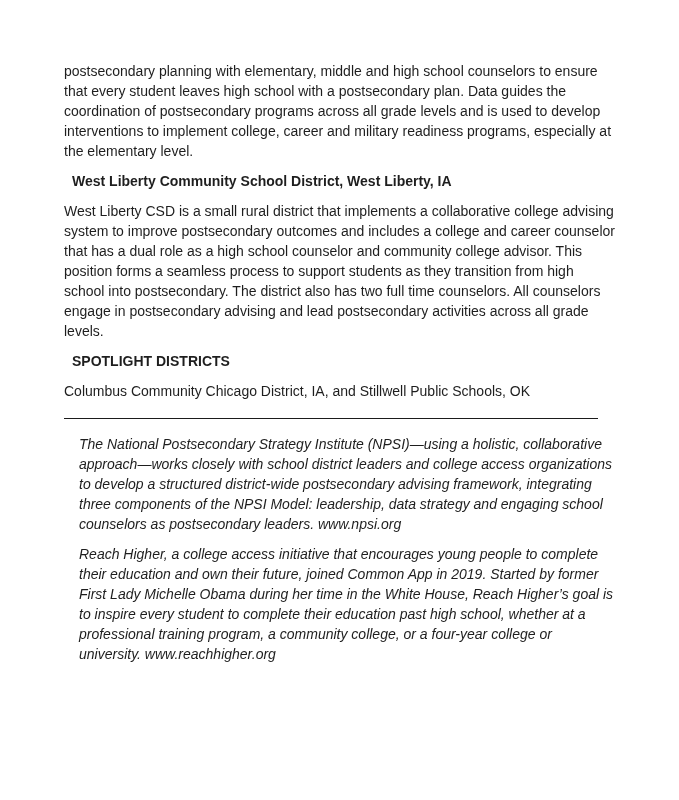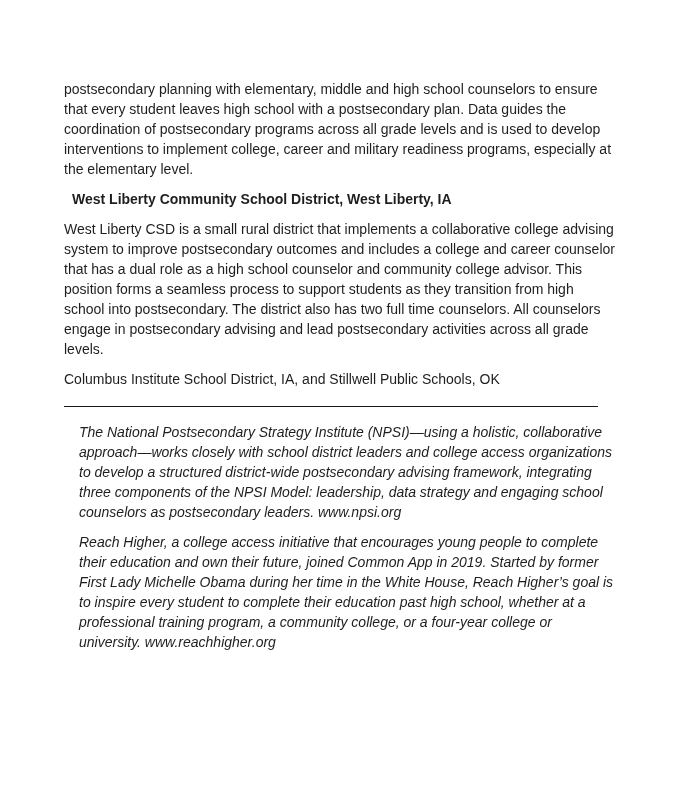--- a/index.html
+++ b/index.html
@@ -10,21 +10,21 @@
   * { box-sizing: border-box; }
   html, body {
     margin: 0;
     padding: 0;
     background: var(--bg);
   }
   .page {
     width: 679px;
     height: 800px;
     background: var(--bg);
-    padding: 79px 64px 0 64px;
+    padding: 61px 64px 0 64px;
     font-family: "Liberation Sans", "DejaVu Sans", sans-serif;
     font-size: 14px;
     line-height: 20px;
     color: var(--text);
     overflow: hidden;
   }
   .body-para {
     margin: 0 0 10px 0;
     max-width: 551px;
   }
@@ -51,22 +51,23 @@
 <div class="page">
 
   <p class="body-para">postsecondary planning with elementary, middle and high school counselors to ensure that every student leaves high school with a postsecondary plan. Data guides the coordination of postsecondary programs across all grade levels and is used to develop interventions to implement college, career and military readiness programs, especially at the elementary level.</p>
 
   <p class="heading-para">West Liberty Community School District, West Liberty, IA</p>
 
   <p class="body-para">West Liberty CSD is a small rural district that implements a collaborative college advising system to improve postsecondary outcomes and includes a college and career counselor that has a dual role as a high school counselor and community college advisor. This position forms a seamless process to support students as they transition from high school into postsecondary. The district also has two full time counselors. All counselors engage in postsecondary advising and lead postsecondary activities across all grade levels.</p>
 
 
 
+  <p class="heading-para">SPOTLIGHT DISTRICTS</p>
 
-  <p class="body-para">Columbus Institute School District, IA, and Stillwell Public Schools, OK</p>
+  <p class="body-para">Columbus Community Chicago District, IA, and Stillwell Public Schools, OK</p>
 
   <hr class="divider">
 
   <p class="italic-para">The National Postsecondary Strategy Institute (NPSI)—using a holistic, collaborative approach—works closely with school district leaders and college access organizations to develop a structured district-wide postsecondary advising framework, integrating three components of the NPSI Model: leadership, data strategy and engaging school counselors as postsecondary leaders. www.npsi.org</p>
 
   <p class="italic-para">Reach Higher, a college access initiative that encourages young people to complete their education and own their future, joined Common App in 2019. Started by former First Lady Michelle Obama during her time in the White House, Reach Higher’s goal is to inspire every student to complete their education past high school, whether at a professional training program, a community college, or a four-year college or university. www.reachhigher.org</p>
 
 </div>
 
 </body></html>

